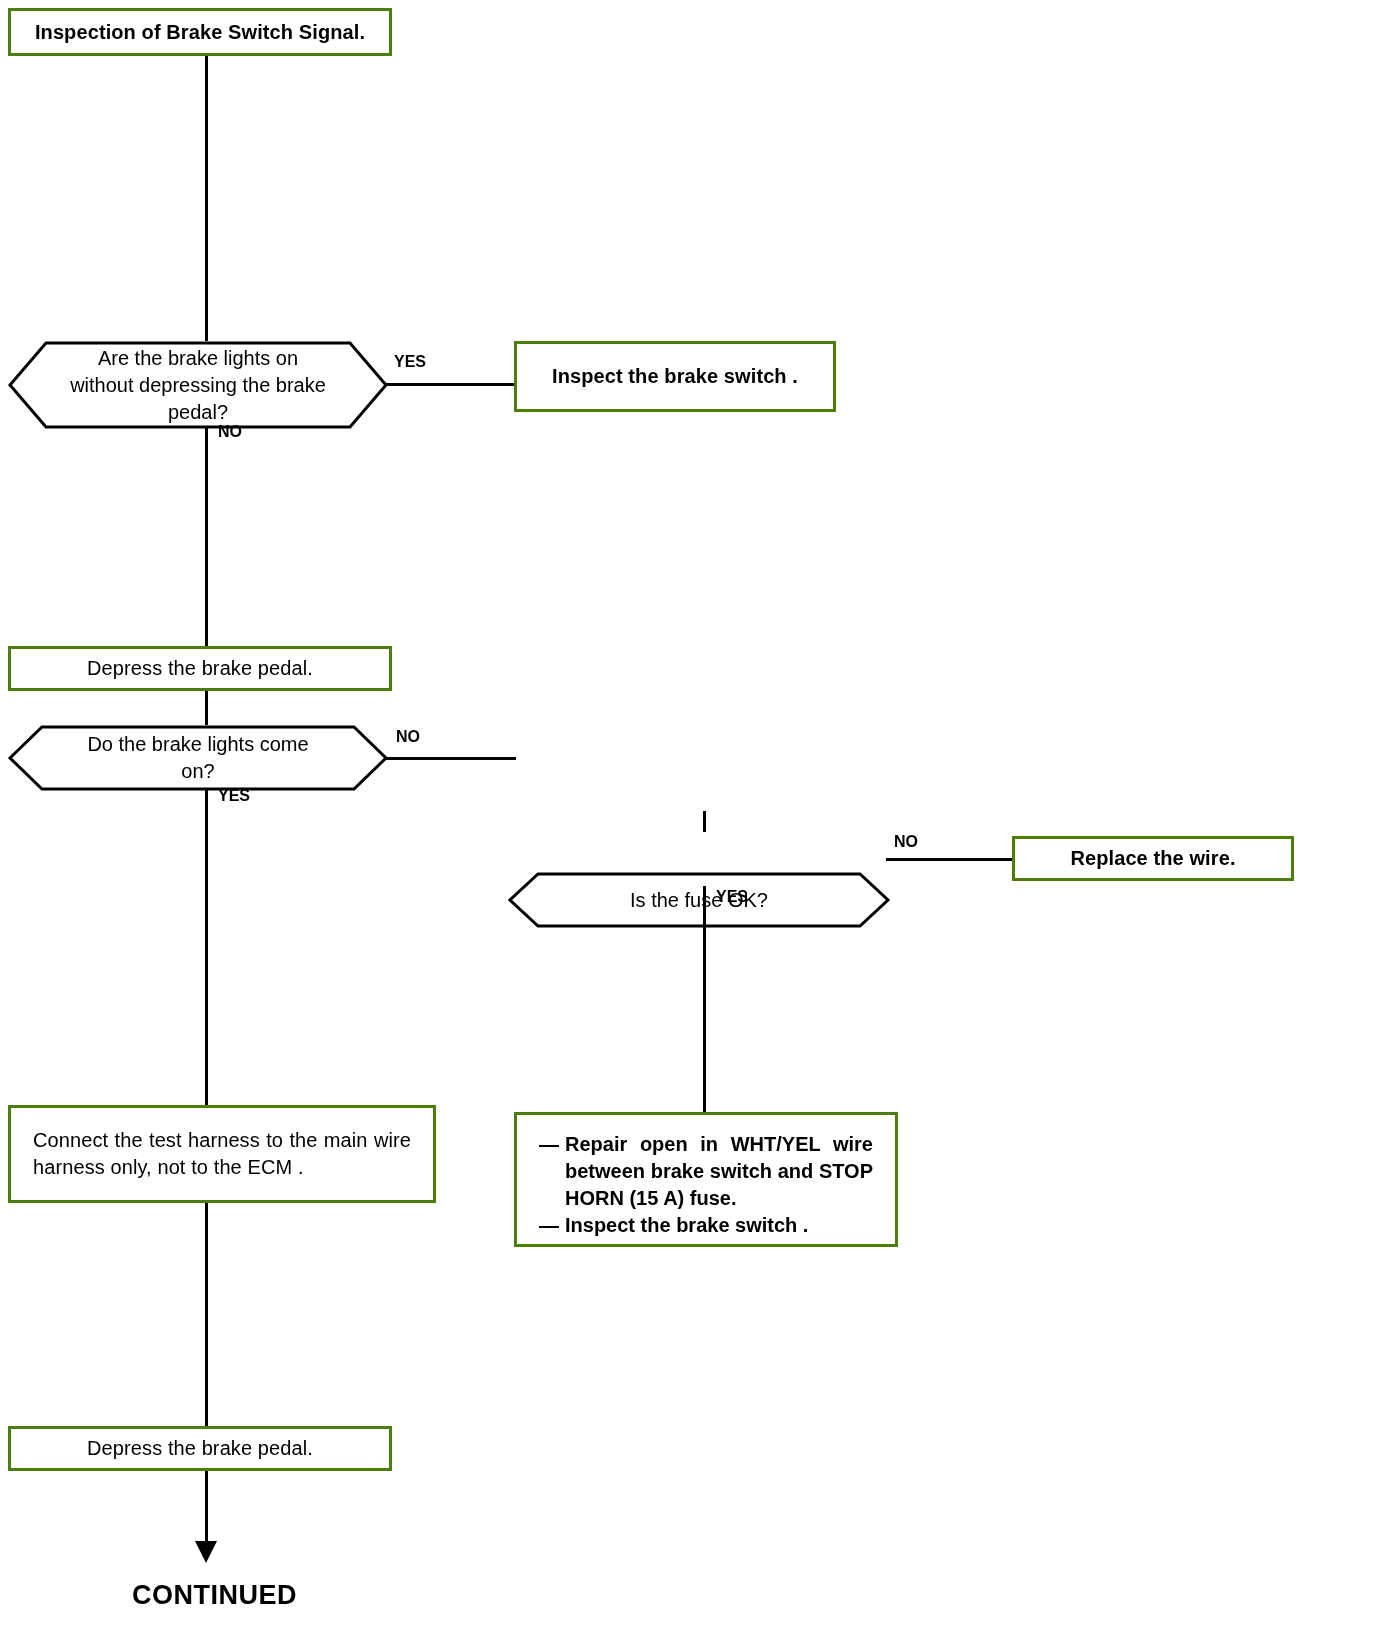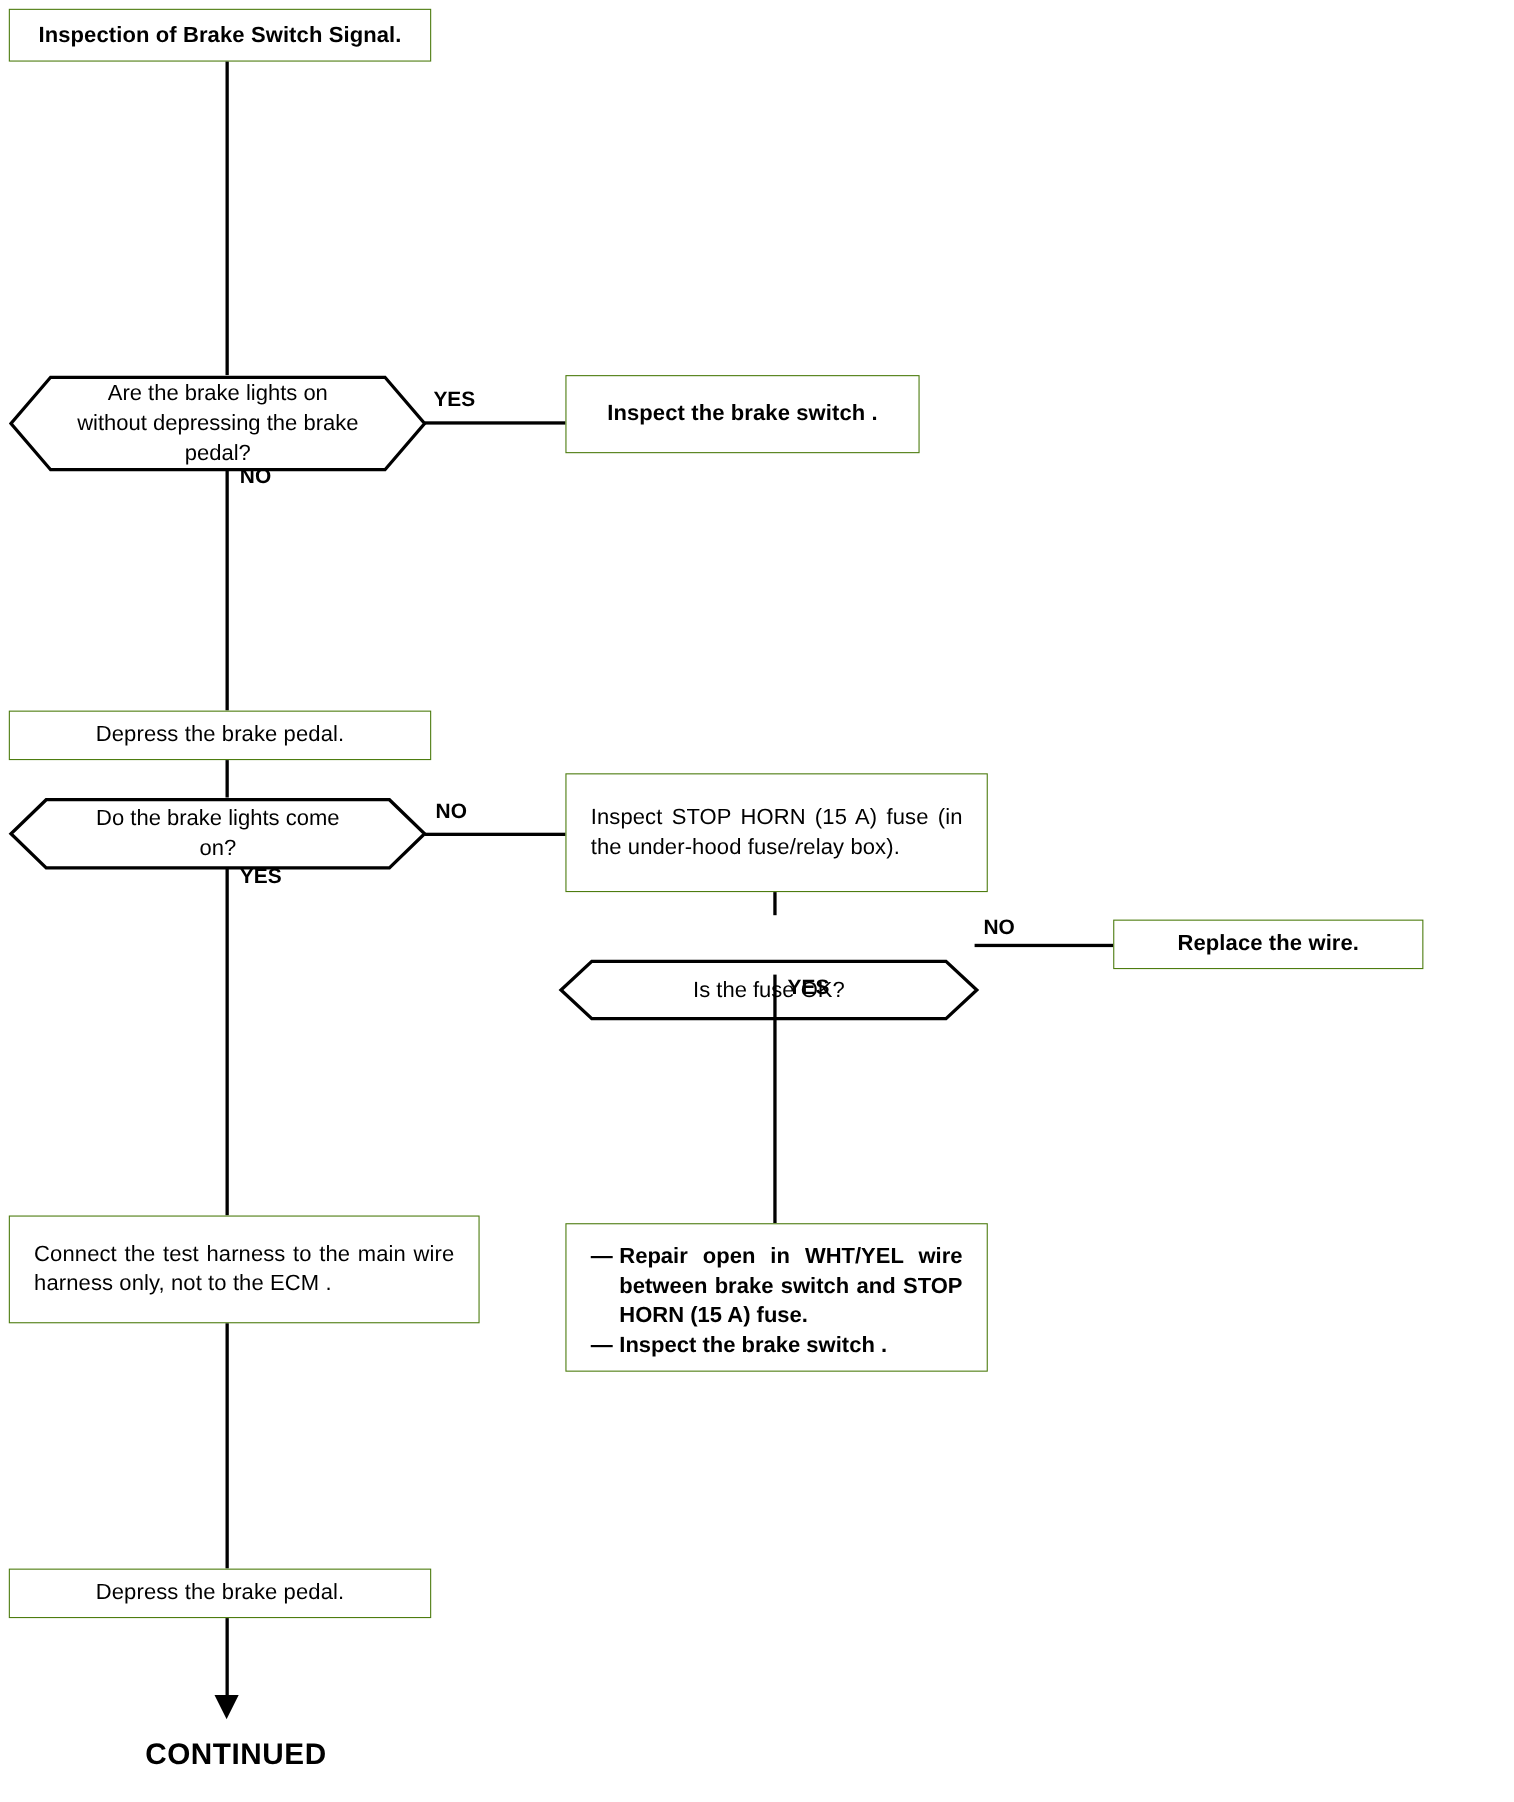--- a/index.html
+++ b/index.html
@@ -7,21 +7,21 @@
     width:1376px;height:1638px;position:relative;overflow:hidden;
     font-family:"Liberation Sans", sans-serif;
     color:#000;
   }
   #canvas{position:absolute;left:0;top:0;width:1376px;height:1638px;}
 
   
   .node{position:absolute;box-sizing:border-box;}
 
   .box{
-    border:1px solid #4d7c0f;background:#fff;
+    border:3px solid #4d7c0f;background:#fff;
     display:flex;align-items:center;
     box-sizing:border-box;
   }
   .box .txt{
     width:100%;
     font-size:20px;
     line-height:27px;
     letter-spacing:0.1px;
   }
   .box.center .txt{text-align:center;}
@@ -37,21 +37,21 @@
     display:flex;align-items:center;justify-content:center;
     font-size:20px;line-height:27px;text-align:center;
     padding:0 60px;box-sizing:border-box;
   }
 
   
   .vline{position:absolute;width:3px;background:#000;}
   .hline{position:absolute;height:3px;background:#000;}
 
   
-  .blabel{position:absolute;font-size:19px;font-weight:bold;white-space:nowrap;}
+  .blabel{position:absolute;font-size:16px;font-weight:bold;white-space:nowrap;}
 
   
   .arrowhead{position:absolute;width:0;height:0;
     border-left:11px solid transparent;border-right:11px solid transparent;
     border-top:22px solid #000;}
   .continued{position:absolute;font-size:27px;font-weight:bold;letter-spacing:0.5px;white-space:nowrap;}
 
   
   .bullets{width:100%;font-size:20px;line-height:27px;font-weight:bold;}
   .bullets .bl{display:flex;}
@@ -99,23 +99,20 @@
       <polygon points="34,2 346,2 378,33 346,64 34,64 2,33" fill="#ffffff" stroke="#000000" stroke-width="3"></polygon>
     </svg>
     <div class="hextxt">Do the brake lights come on?</div>
   </div>
 
   <div class="blabel" style="left:396px;top:728px;">NO</div>
   <div class="hline" style="left:386px;top:757px;width:130px;"></div>
 
   <div class="blabel" style="left:218px;top:787px;">YES</div>
 
-  <div class="node box just pad" style="left:514px;top:703px;width:384px;height:108px;padding:10px 22px;">
-    <span class="txt">Inspect STOP HORN (15 A) fuse (in the under-hood fuse/relay box).</span>
-  </div>
 
   <div class="vline" style="left:703px;top:811px;height:21px;"></div>
 
   <div class="hex" style="left:508px;top:832px;width:382px;height:56px;margin-top:40px;">
     <svg width="382" height="56" viewBox="0 0 382 56">
       <polygon points="30,2 352,2 380,28 352,54 30,54 2,28" fill="#ffffff" stroke="#000000" stroke-width="3"></polygon>
     </svg>
     <div class="hextxt">Is the fuse OK?</div>
   </div>
 

